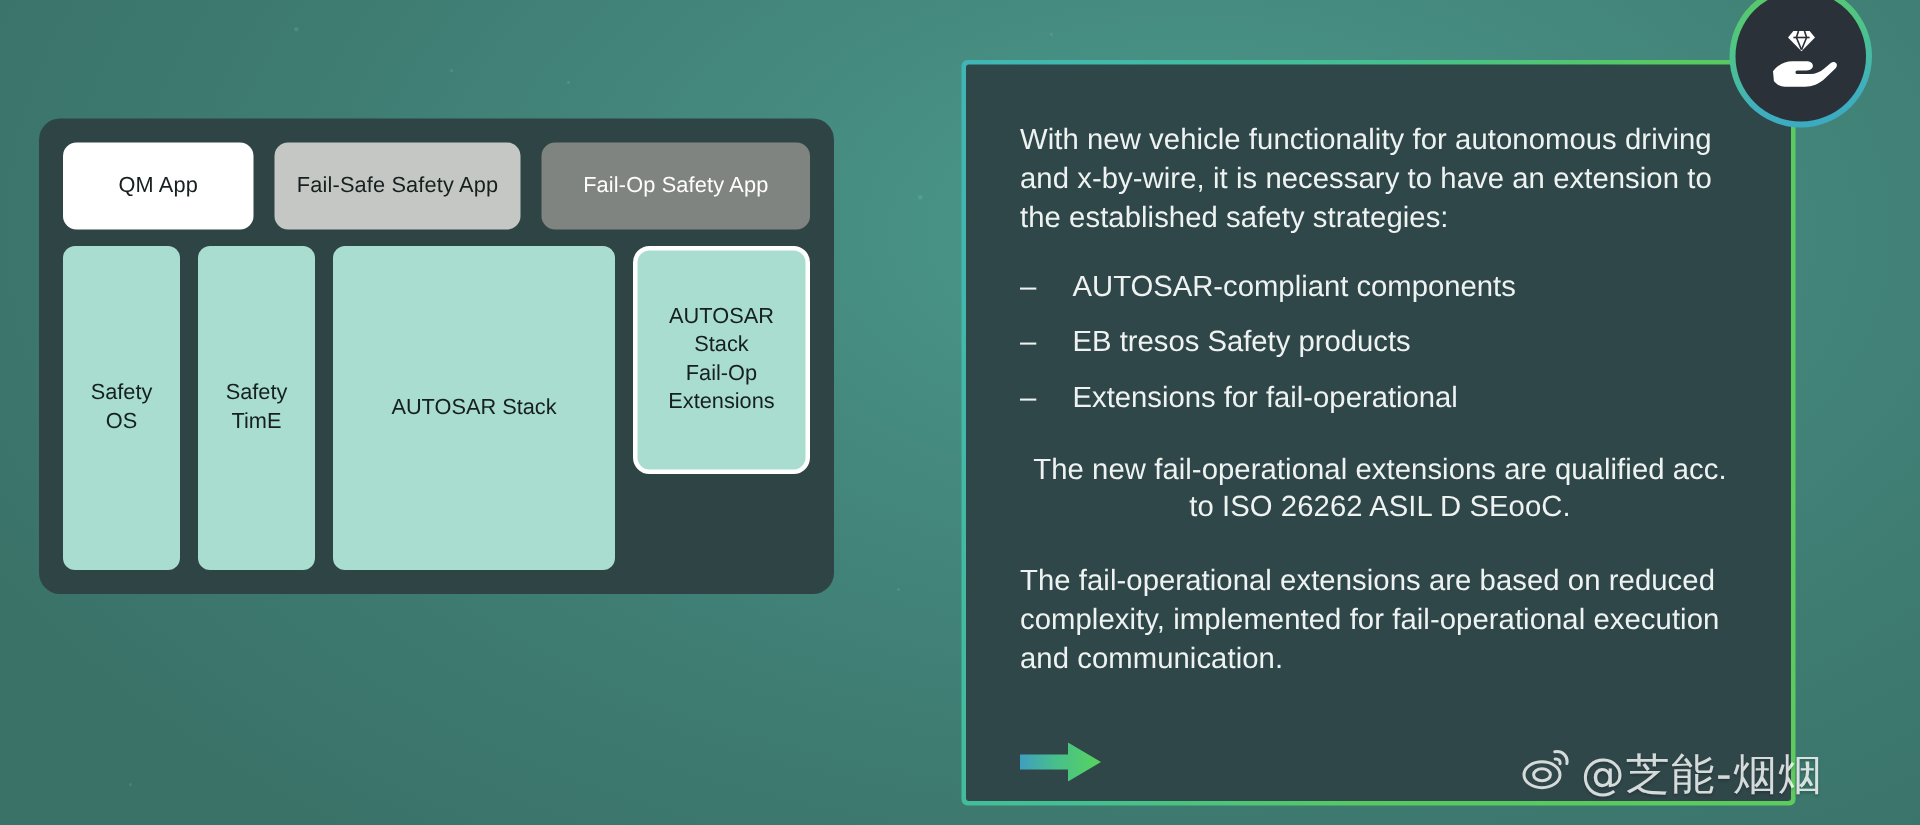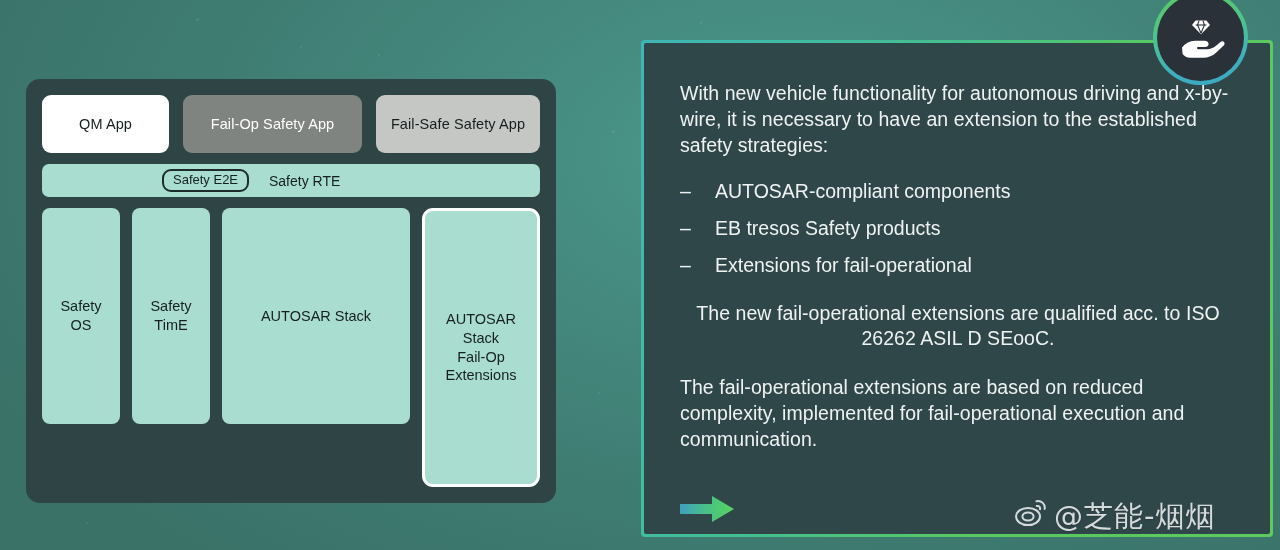--- a/index.html
+++ b/index.html
@@ -81,38 +81,38 @@
     line-height:1.30;
     padding:4px;
   }
   .sb-os    { flex:0 0 78px; }
   .sb-time  { flex:0 0 78px; }
   .sb-stack { flex:1 1 auto; }
   .sb-ext {
     flex:0 0 118px;
     border:3px solid #ffffff;
     border-radius:11px;
-    height:279px;
+    height:152px;
   }
 
   .mcu-bar {
     margin-top:12px;
     height:33px;
     background:#2f4545;
     border-radius:9px;
     display:flex; align-items:center; justify-content:center;
     color:#ffffff;
     font-size:14.5px;
   }
 
   
   #card-wrap {
     position:absolute;
     left:641px; top:40px;
-    width:632px; height:497px;
+    width:556px; height:497px;
     padding:3px;
     border-radius:4px;
     background:linear-gradient(112deg,#3fb6b6 0%, #44c08f 38%, #57c962 62%, #5dcb5e 100%);
   }
   #card {
     width:100%; height:100%;
     background:#30474a;
     border-radius:2px;
     padding:38px 34px 0 36px;
     position:relative;
@@ -201,28 +201,24 @@
   <div class="speck" style="left:598px;top:392px;width:2px;height:2px;"></div>
   <div class="speck" style="left:86px;top:522px;width:2px;height:2px;"></div>
   <div class="speck" style="left:300px;top:46px;width:2px;height:2px;"></div>
 
   <div id="diagram">
 
     <div class="panel-dark">
 
       <div class="app-row">
         <div class="app-box app-qm">QM App</div>
+        <div class="app-box app-failsafe">Fail-Safe Safety App</div>
         <div class="app-box app-failop">Fail-Op Safety App</div>
-        <div class="app-box app-failsafe">Fail-Safe Safety App</div>
       </div>
 
-      <div class="rte-bar">
-        <span class="e2e-pill">Safety E2E</span>
-        <span class="rte-label">Safety RTE</span>
-      </div>
 
       <div class="stack-row">
         <div class="stack-box sb-os" style="white-space:pre-line">Safety
 OS</div>
         <div class="stack-box sb-time" style="white-space:pre-line">Safety
 TimE</div>
         <div class="stack-box sb-stack" style="white-space:pre-line">AUTOSAR Stack</div>
         <div class="stack-box sb-ext" style="white-space:pre-line">AUTOSAR
 Stack
 Fail-Op

